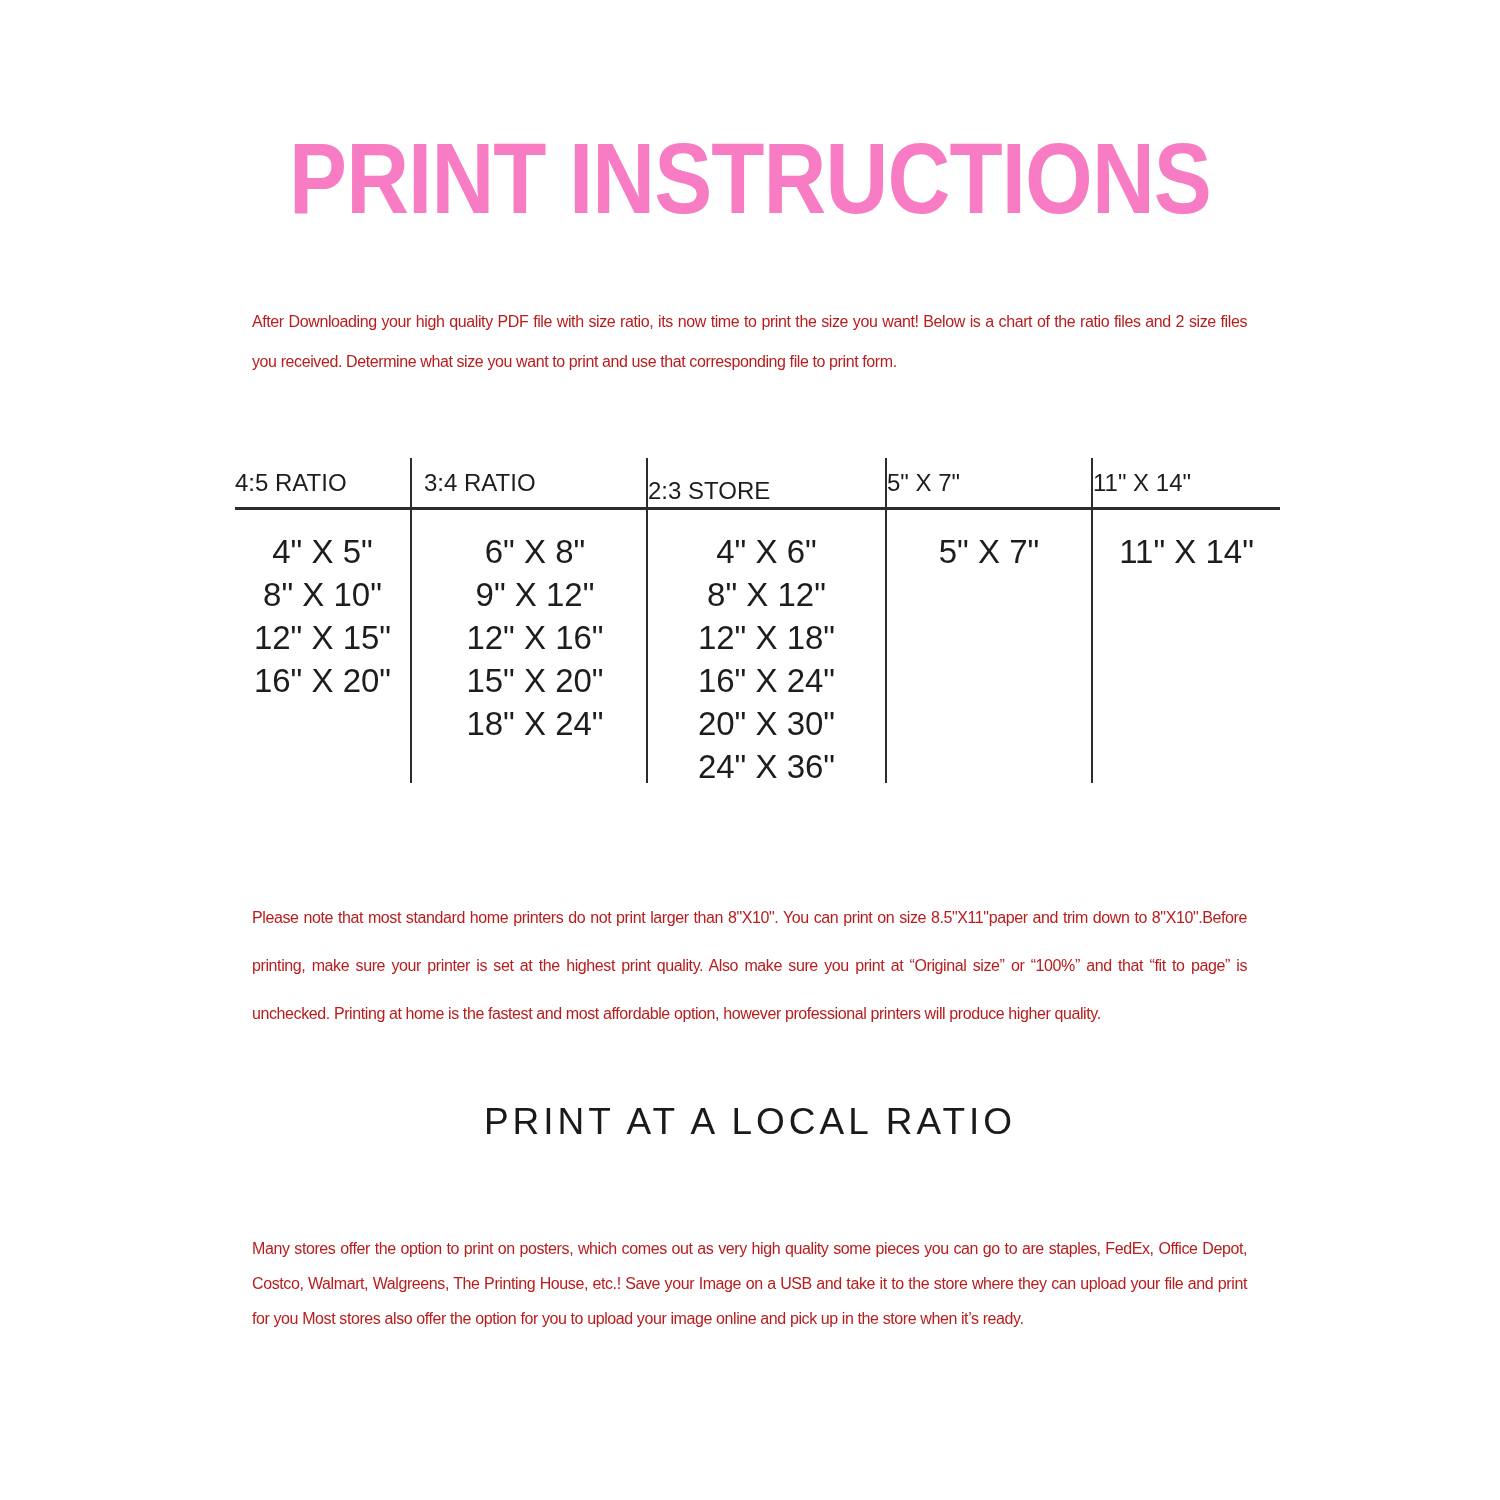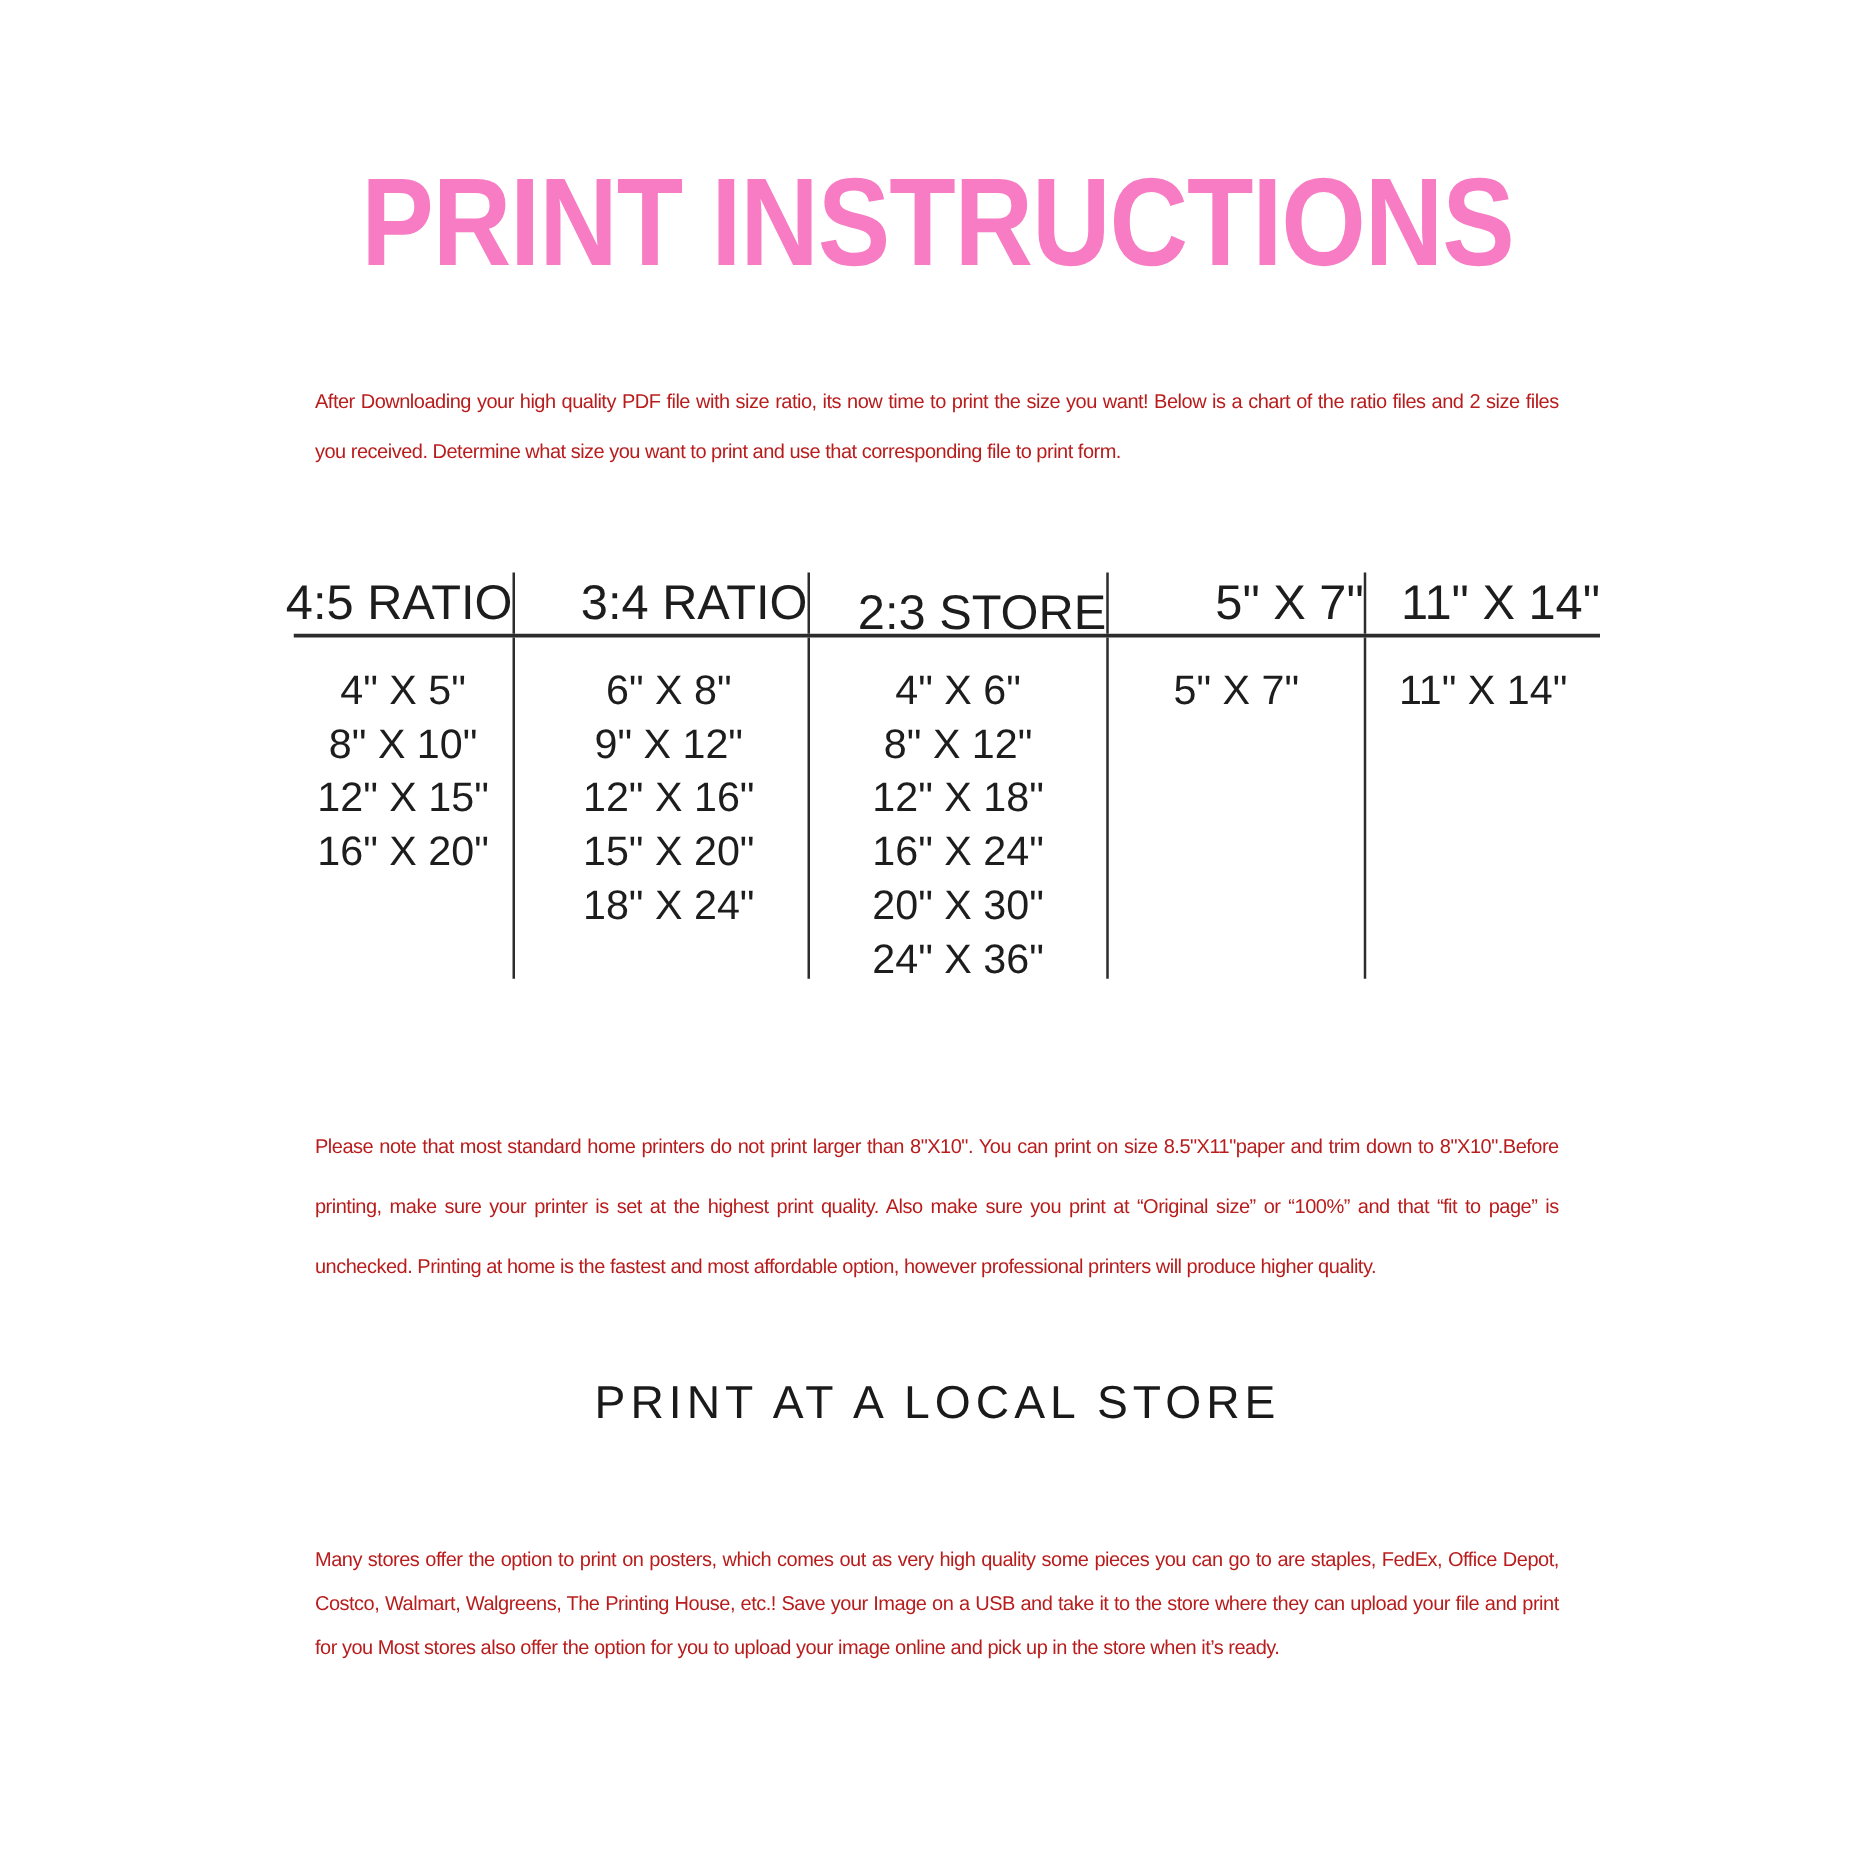--- a/index.html
+++ b/index.html
@@ -76,22 +76,22 @@
   .w0 { width: 177px; }
   .w1 { width: 236px; padding-left: 12px; }
   .w2 { width: 239px; }
   .w3 { width: 206px; }
   .w4 { width: 187px; }
   .thead .th:not(:last-child),
   .tbody .col:not(:last-child) { border-right: 2px solid #2c2c2c; }
   .th {
     display: flex;
     align-items: center;
-    justify-content: flex-end;
-    font-size: 39px;
+    justify-content: flex-start;
+    font-size: 24px;
     white-space: nowrap;
   }
   .th .drop { display: inline-block; transform: translateY(8px); }
   .col {
     padding-top: 20px;
     display: flex;
     flex-direction: column;
     align-items: center;
   }
   .cell {
@@ -153,16 +153,16 @@
         <div class="cell">5" X 7"</div>
       </div>
       <div class="col w4">
         <div class="cell">11" X 14"</div>
       </div>
     </div>
   </div>
 
   <p class="para home-body">Please note that most standard home printers do not print larger than 8"X10". You can print on size 8.5"X11"paper and trim down to 8"X10".Before printing, make sure your printer is set at the highest print quality. Also make sure you print at “Original size” or “100%” and that “fit to page” is unchecked. Printing at home is the fastest and most affordable option, however professional printers will produce higher quality.</p>
 
-  <h2 class="section-heading h-store">PRINT AT A LOCAL STORE</h2>
+  <h2 class="section-heading h-store">PRINT AT A LOCAL RATIO</h2>
   <p class="para store-body">Many stores offer the option to print on posters, which comes out as very high quality some pieces you can go to are staples, FedEx, Office Depot, Costco, Walmart, Walgreens, The Printing House, etc.! Save your Image on a USB and take it to the store where they can upload your file and print for you Most stores also offer the option for you to upload your image online and pick up in the store when it’s ready.</p>
 
 </div>
 
 </body></html>

